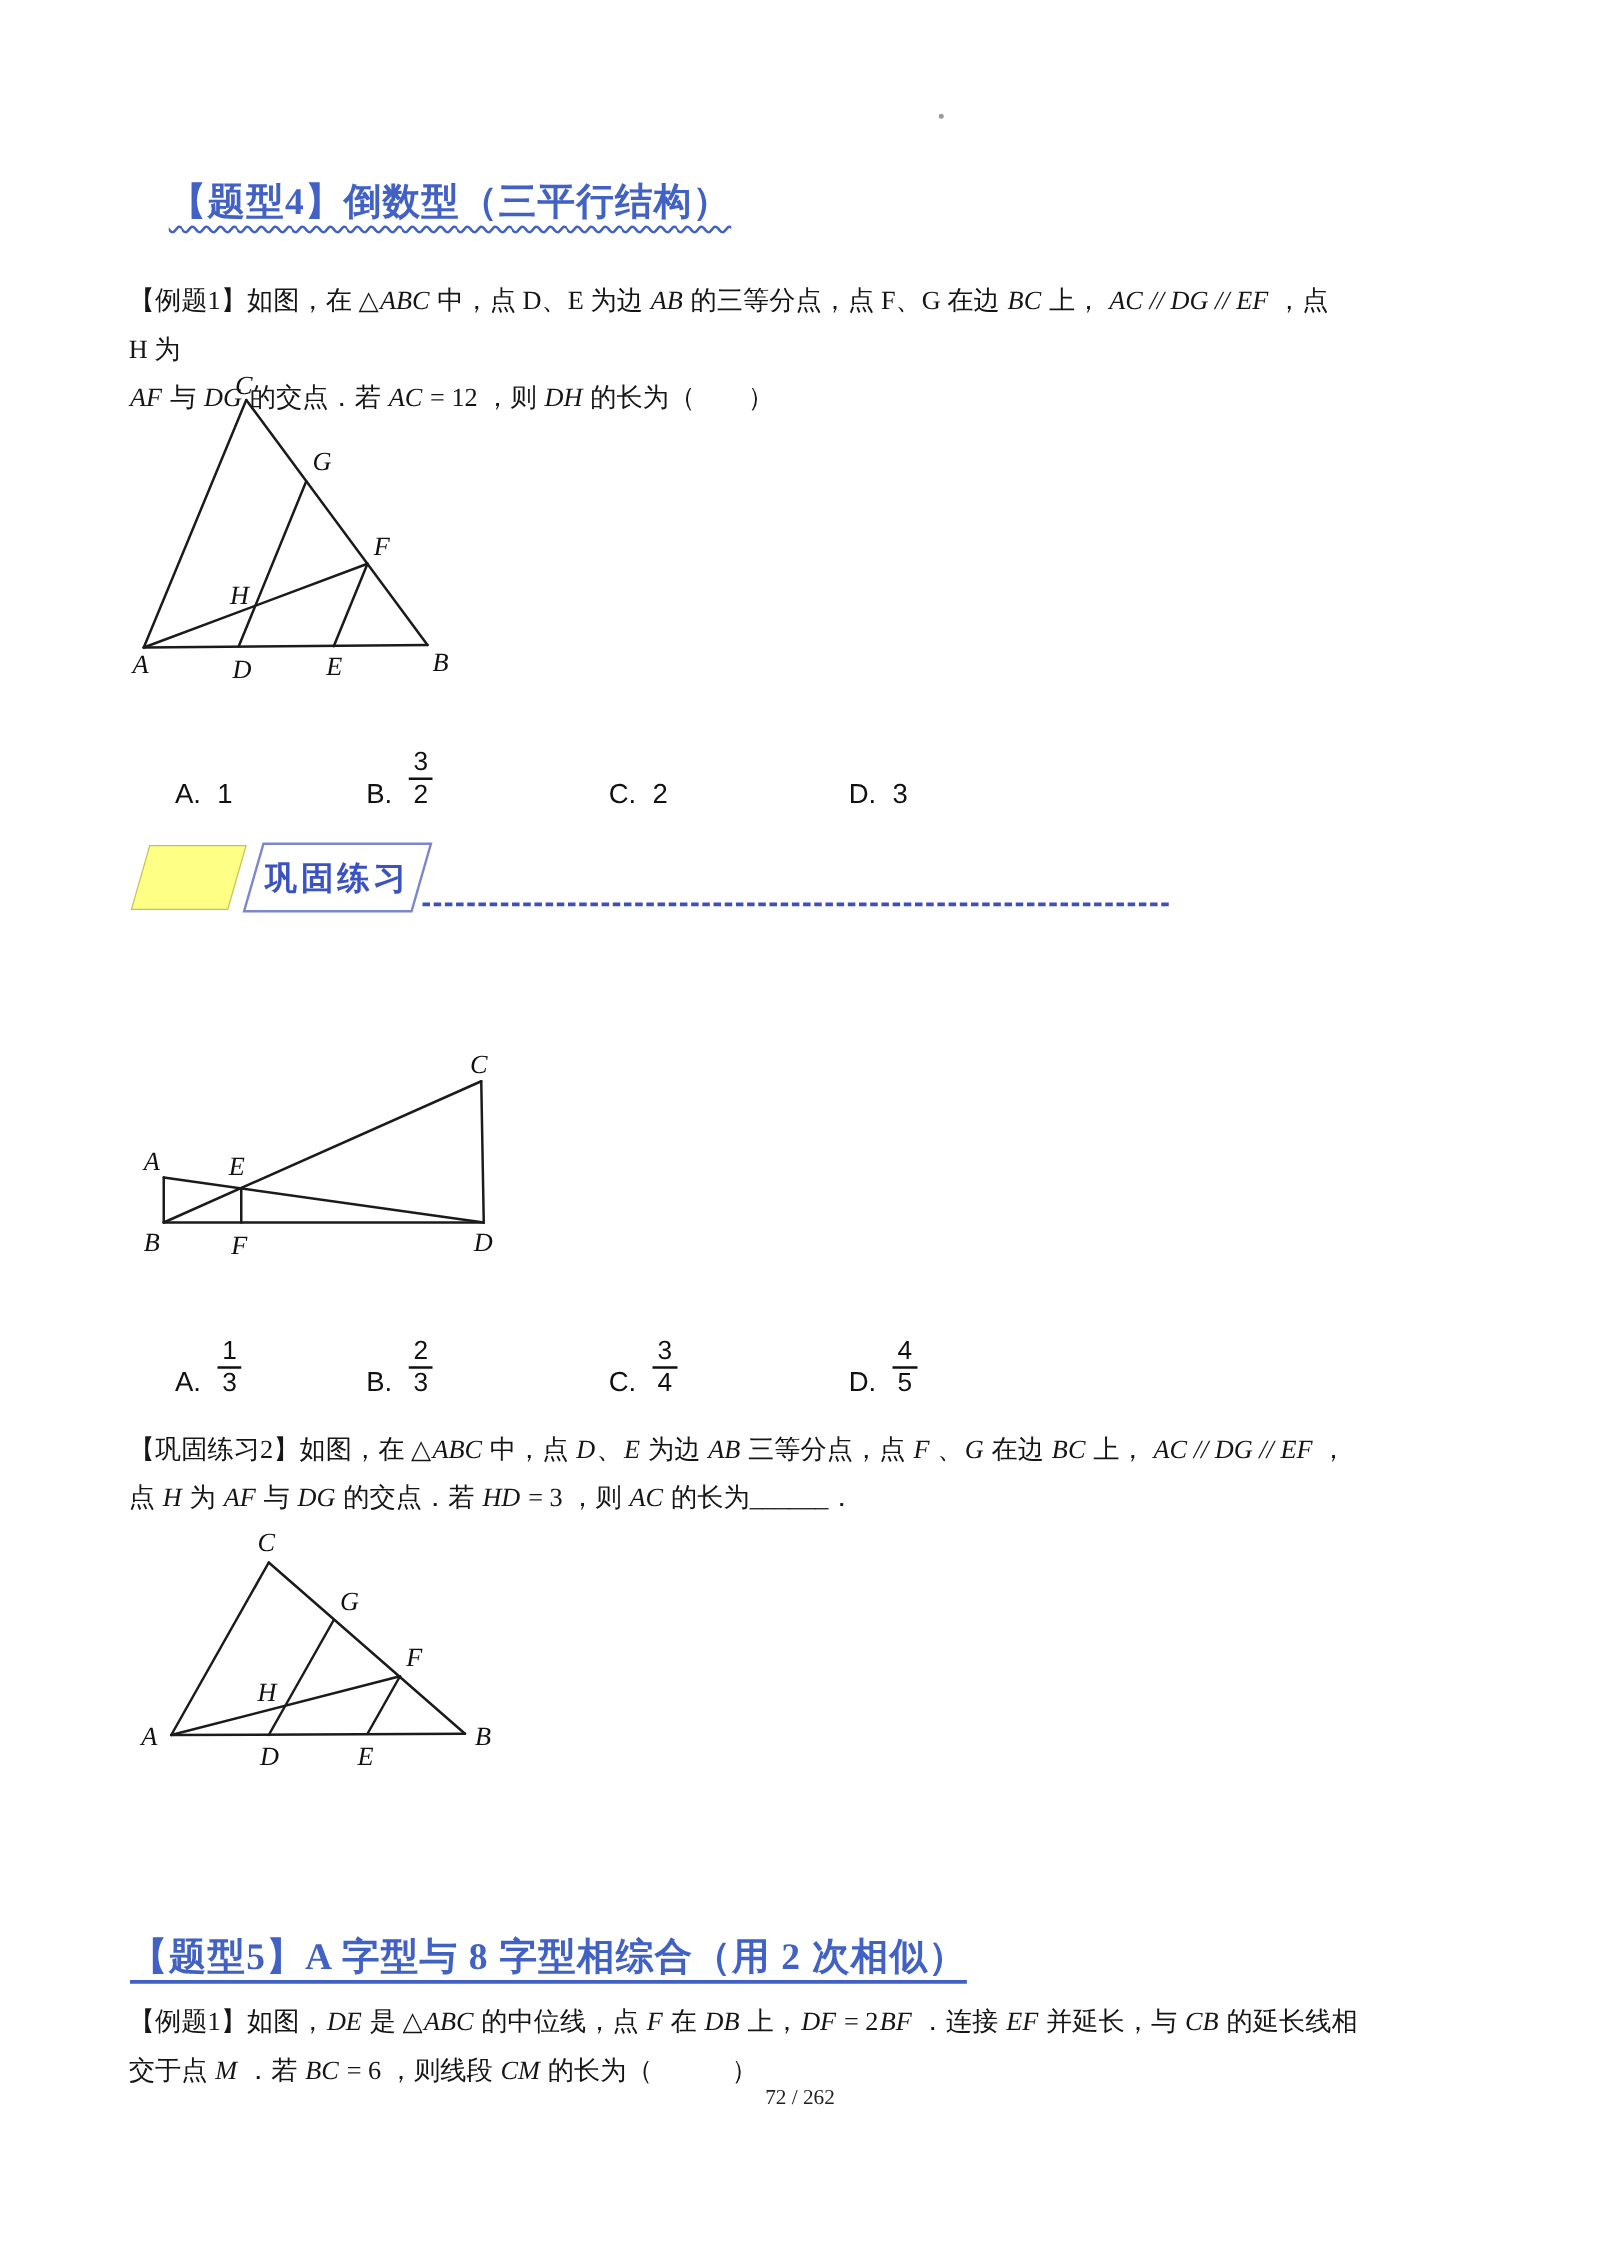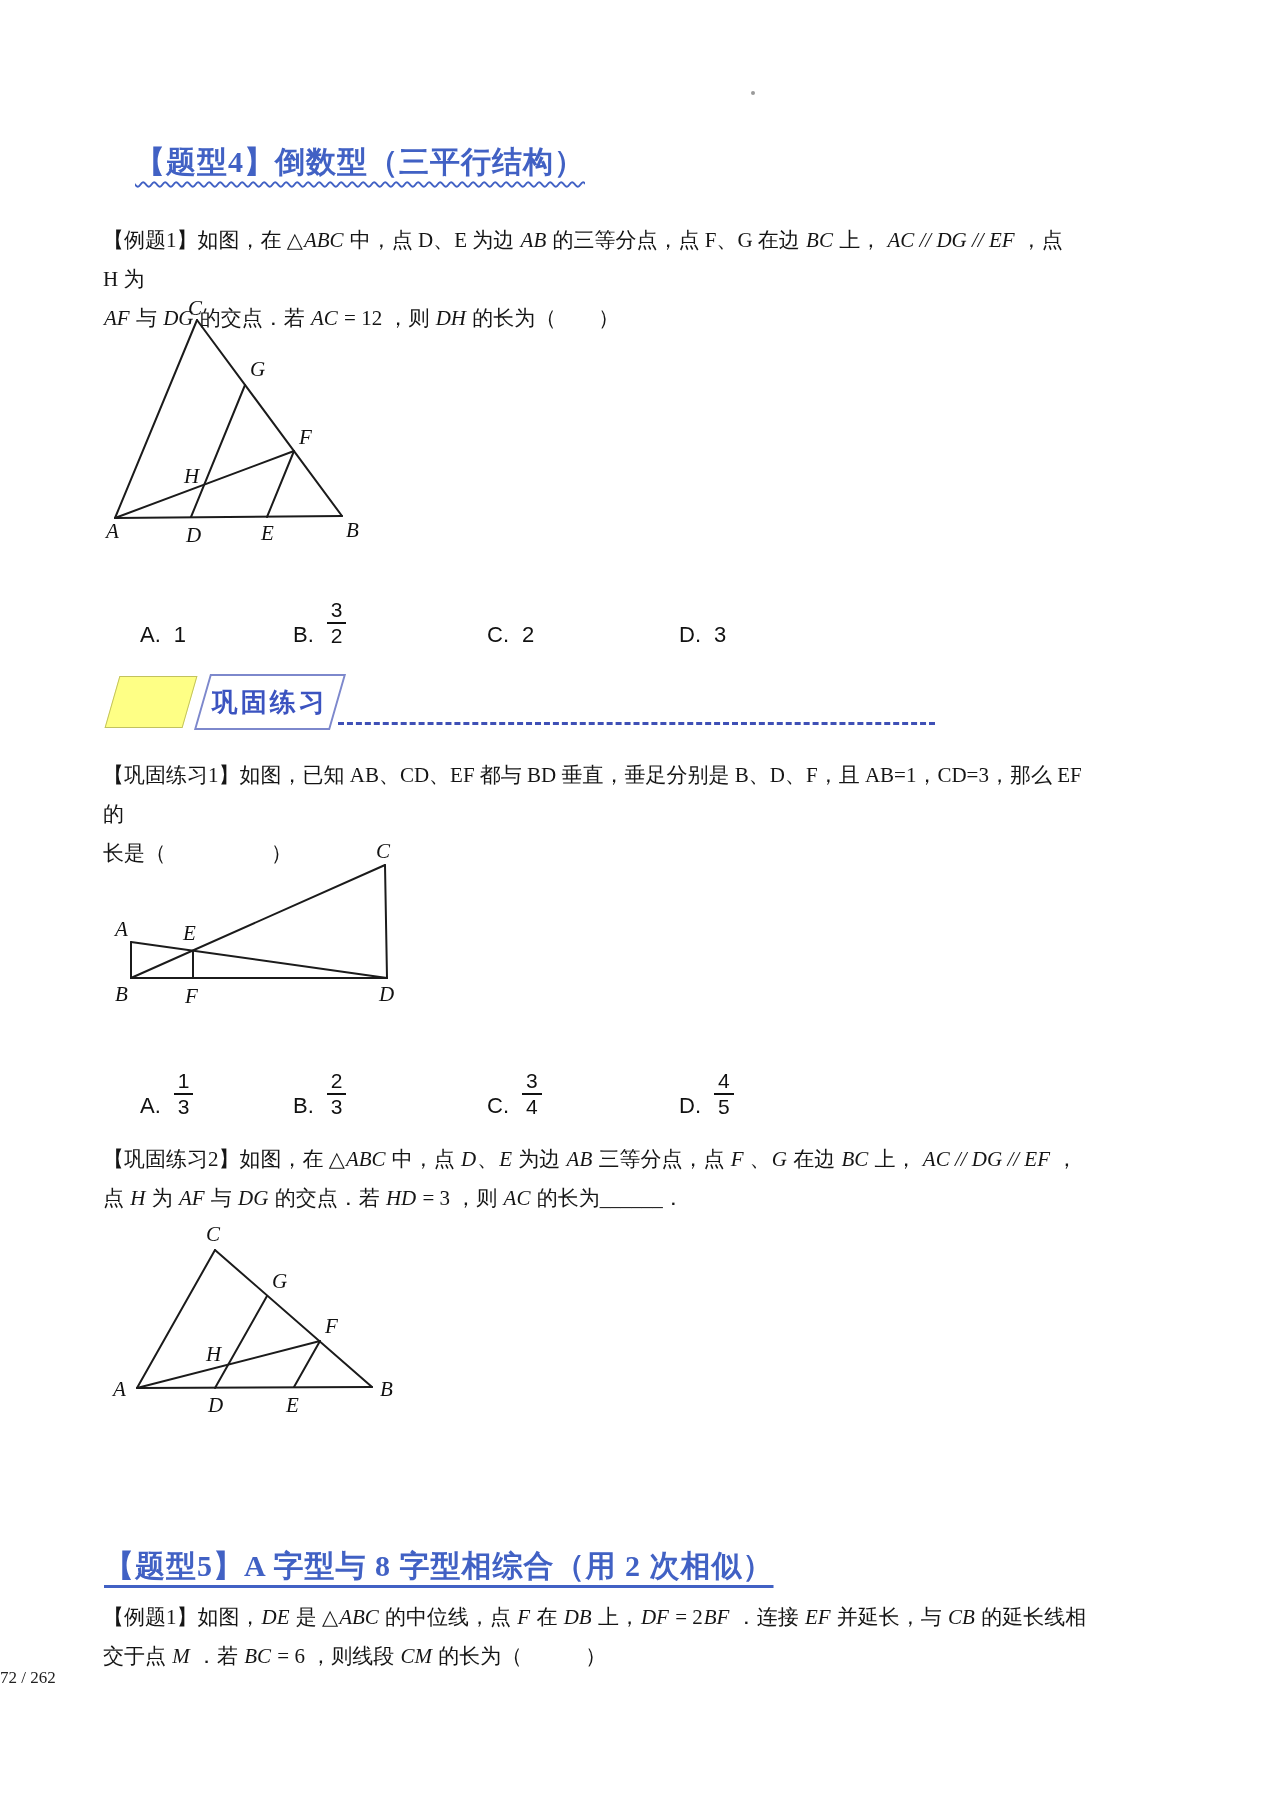--- a/index.html
+++ b/index.html
@@ -34,21 +34,21 @@
   .banner-yellow{position:absolute;left:112px;top:676px;width:76px;height:50px;
                  background:#feff85;border:1px solid #c2c25e;transform:skewX(-16deg);}
   .banner-box{position:absolute;left:202px;top:674px;width:132px;height:52px;
               background:#ffffff;border:2px solid #7d88cc;transform:skewX(-16deg);
               display:flex;align-items:center;justify-content:center;}
   .banner-text{transform:skewX(16deg);color:#3b53c0;font-size:26px;font-weight:700;
                letter-spacing:3px;font-family:"Liberation Serif","DejaVu Serif",serif;}
   .banner-dash{position:absolute;left:338px;top:722px;width:597px;height:0;
                border-top:3px dashed #3f50b6;}
 
-  .footer{position:absolute;left:0;right:0;top:1668px;
+  .footer{position:absolute;left:0;right:0;top:1668px;text-align:center;
           font-size:17px;color:#222222;}
 </style>
 </head>
 <body>
 
 <div class="page">
 
   <span class="stray-dot"></span>
 
   <h1 class="heading" style="left:104px;top:142px;margin-left:31px;">【题型4】倒数型（三平行结构）</h1>
@@ -93,21 +93,20 @@
       <span>3</span>
     </span>
   </div>
 
   <div class="banner-yellow"></div>
   <div class="banner-box">
     <span class="banner-text">巩固练习</span>
   </div>
   <div class="banner-dash"></div>
 
-  <p class="para" style="left:103px;top:756px;width:1000px;"><span class="sb">【巩固练习1】</span><span>如图，已知 AB、CD、EF 都与 BD 垂直，垂足分别是 B、D、F，且 AB=1，CD=3，那么 EF 的</span><br><span>长是（　　　　　）</span></p>
 
   <svg class="diag" style="left:105px;top:840px;" width="300" height="172" viewBox="0 0 300 172">
     <line x1="26" y1="102" x2="26" y2="138"></line>
     <line x1="26" y1="138" x2="282" y2="138"></line>
     <line x1="282" y1="138" x2="280" y2="25"></line>
     <line x1="26" y1="138" x2="280" y2="25"></line>
     <line x1="26" y1="102" x2="282" y2="138"></line>
     <line x1="88" y1="111" x2="88" y2="138"></line>
     <text class="dlabel" x="10" y="96">A</text>
     <text class="dlabel" x="78" y="100">E</text>

